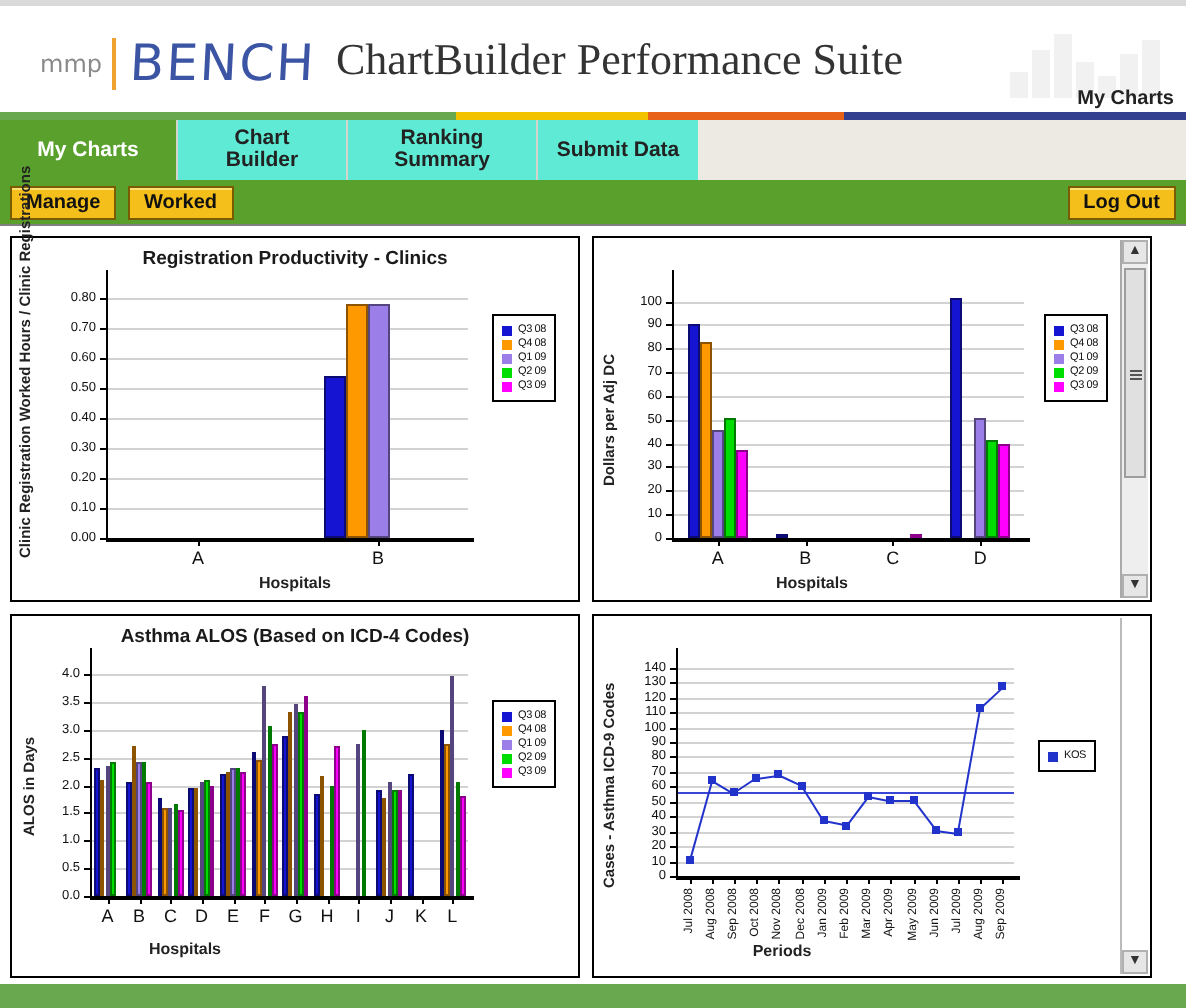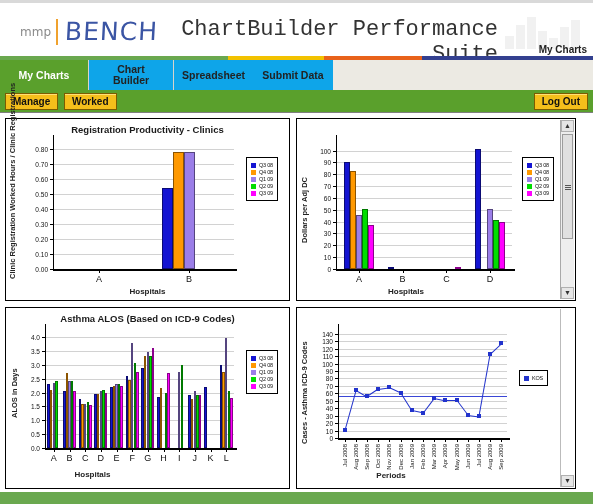--- a/index.html
+++ b/index.html
@@ -15,36 +15,36 @@
   .topstrip{position:absolute;left:0;top:0;width:593px;height:5px;background:#d9d9d9;}
   .topstrip:after{content:"";position:absolute;left:0;top:3px;width:593px;height:2px;background:#ffffff;}
 
   
   .header{position:absolute;left:0;top:5px;width:593px;height:51px;background:#ffffff;overflow:hidden;}
   .logo{position:absolute;left:20px;top:12px;display:flex;align-items:center;}
   .logo-mmp{font-size:12px;color:#8a8a8a;letter-spacing:0px;font-family:"DejaVu Sans",sans-serif;}
   .logo-bar{width:2px;height:26px;background:#f0a22e;margin:0 7px 0 5px;}
   .logo-bench{font-size:25px;color:#3b55a4;font-family:"DejaVu Sans",sans-serif;letter-spacing:1px;
                font-weight:400;transform:skewX(-3deg);}
-  .app-title{position:absolute;left:168px;top:12px;width:330px;text-align:right;
-             font-family:Liberation Mono, monospace;font-size:22px;color:#333;}
+  .app-title{position:absolute;left:168px;top:12px;width:330px;text-align:left;
+             font-family:Liberation Serif, serif;font-size:22px;color:#333;}
   .hdr-bars{position:absolute;right:4px;top:4px;width:86px;height:40px;}
   .hdr-bars i{position:absolute;bottom:0;display:block;background:#f1f1f1;}
   .hdr-label{position:absolute;right:6px;bottom:1px;font-size:10px;font-weight:bold;color:#222;}
 
   
   .colorrule{position:absolute;left:0;top:56px;width:593px;height:4px;display:flex;}
   .colorrule span{display:block;height:4px;}
 
   
   .tabbar{position:absolute;left:0;top:60px;width:593px;height:30px;background:#eceae3;}
   .tabs{position:absolute;left:0;top:0;height:30px;display:flex;align-items:stretch;}
   .tab{display:flex;align-items:center;justify-content:center;text-align:center;
        font-size:10.5px;font-weight:bold;color:#222;line-height:11px;
-       padding:0 8px;border-right:1px solid #d7d4cb;background:#0ea5e9;cursor:default;}
+       padding:0 8px;border-right:1px solid #d7d4cb;background:#5eead4;cursor:default;}
   .tab.active{background:#5aa02c;color:#ffffff;}
 
   
   .actionbar{position:absolute;left:0;top:90px;width:593px;height:22px;background:#5aa02c;}
   .btn{position:absolute;top:3px;height:15px;line-height:15px;padding:0 7px;
        background:#f5bf1b;border:1px solid #7a5c00;font-size:10px;font-weight:bold;color:#111;
        box-shadow:inset 0 1px 0 #ffe074;cursor:default;}
   .btn.manage{left:5px;}
   .btn.print{left:64px;}
   .btn.logout{right:5px;}
@@ -138,22 +138,23 @@
 
   <div class="tabbar">
     <div class="tabs">
       <div class="tab active" style="width:72px;">
           <span>My Charts</span>
         </div>
       <div class="tab" style="width:68px;">
           <span style="white-space:pre-line">Chart
 Builder</span>
         </div>
-      <div class="tab" style="width:63px;border-right:none;">
-          <span>Spreadsheet</span>
+      <div class="tab" style="width:78px;">
+          <span style="white-space:pre-line">Ranking
+Summary</span>
         </div>
       <div class="tab" style="width:64px;border-right:none;">
           <span>Submit Data</span>
         </div>
 
     </div>
   </div>
 
   <div class="actionbar">
     <div class="btn manage">Manage</div>
@@ -312,21 +313,21 @@
           </div>
         </div>
       <div class="vscroll">
         <div class="arrow up">▲</div>
         <div class="thumb" style="top:14px;height:105px;"></div>
         <div class="arrow down">▼</div>
       </div>
     </div>
 
     <div class="panel p3">
-      <div class="chart-title">Asthma ALOS (Based on ICD-9 Codes)</div>
+      <div class="chart-title">Asthma ALOS (Based on ICD-4 Codes)</div>
       <div class="ylab" style="left:4px;top:35px;height:100px;width:12px;">ALOS in Days</div>
       <div class="plot" id="p3plot" style="left:40px;top:22px;width:188px;height:118px;">
           <div class="ytickmark" style="left:-4px;top:118.0px;"></div>
           <div class="ytick" style="top:118.0px;right:194px;">0.0</div>
           <div class="grid-line" style="top:104.1px;width:188px;"></div>
           <div class="ytickmark" style="left:-4px;top:104.1px;"></div>
           <div class="ytick" style="top:104.1px;right:194px;">0.5</div>
           <div class="grid-line" style="top:90.2px;width:188px;"></div>
           <div class="ytickmark" style="left:-4px;top:90.2px;"></div>
           <div class="ytick" style="top:90.2px;right:194px;">1.0</div>

